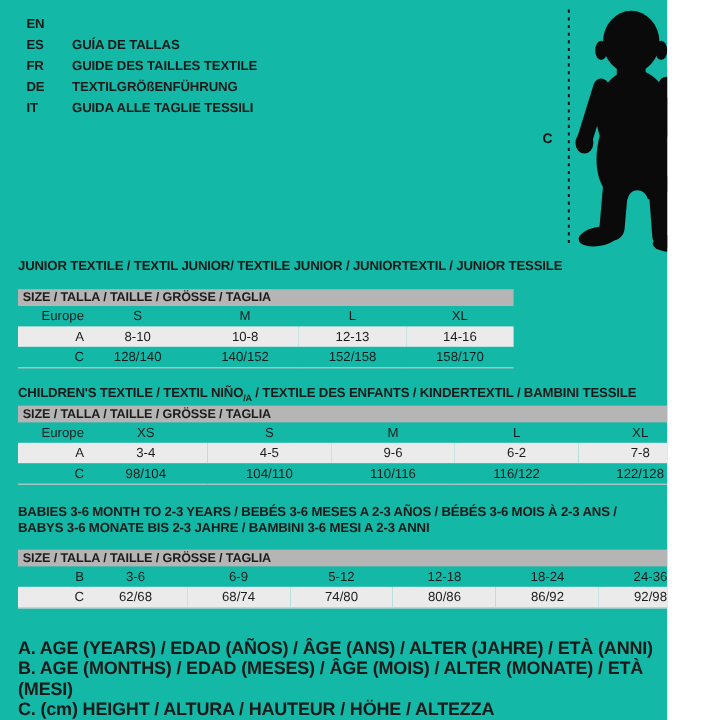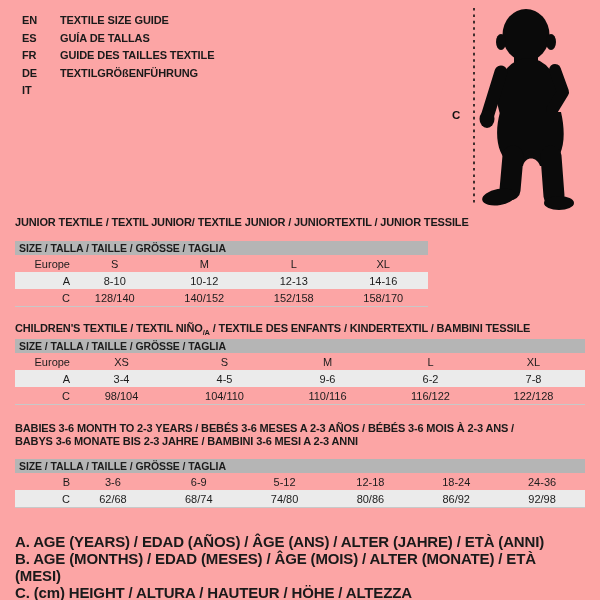--- a/index.html
+++ b/index.html
@@ -1,17 +1,17 @@
 <!DOCTYPE html>
 <html><head>
 <meta charset="utf-8">
 <style>
   html,body{margin:0;padding:0;background:#fff;}
   .page{
-    position:relative;width:600px;height:600px;background:#fca5a5;overflow:hidden;
+    position:relative;width:556px;height:600px;background:#14b8a6;overflow:hidden;
     font-family:"Liberation Sans","DejaVu Sans",sans-serif;color:#1a1a1a;
   }
   
   .lang-block{position:absolute;top:12px;left:22px;}
   .lang-row{display:flex;font-weight:700;font-size:11px;line-height:17.5px;letter-spacing:-0.1px;}
   .lang-code{width:38px;flex:0 0 38px;}
   
   .figure{position:absolute;top:0;left:440px;width:160px;height:212px;}
   
   .content{position:absolute;top:216px;left:15px;width:570px;}
@@ -36,36 +36,36 @@
   .legend-line{font-size:15px;font-weight:700;line-height:17px;letter-spacing:-0.15px;}
 </style>
 </head>
 <body>
 
 <div class="page">
 
   <div class="lang-block">
     <div class="lang-row">
       <span class="lang-code">EN</span>
-      <span class="lang-label">TEXTILE SIZE GUIDE</span>
     </div>
     <div class="lang-row">
       <span class="lang-code">ES</span>
       <span class="lang-label">GUÍA DE TALLAS</span>
     </div>
     <div class="lang-row">
       <span class="lang-code">FR</span>
       <span class="lang-label">GUIDE DES TAILLES TEXTILE</span>
     </div>
     <div class="lang-row">
       <span class="lang-code">DE</span>
       <span class="lang-label">TEXTILGRÖßENFÜHRUNG</span>
     </div>
     <div class="lang-row">
       <span class="lang-code">IT</span>
+      <span class="lang-label">GUIDA ALLE TAGLIE TESSILI</span>
     </div>
   </div>
 
   <div class="figure">
     <svg width="160" height="212" viewBox="0 0 160 212">
       <line x1="34" y1="8" x2="34" y2="206" stroke="#111111" stroke-width="1.6" stroke-dasharray="2.6 3.8"></line>
       <text x="12" y="119" font-size="11.5" font-weight="bold" fill="#111111">C</text>
       <g fill="#0a0a0a" stroke="none">
         <ellipse cx="86" cy="35" rx="23.5" ry="26"></ellipse>
         <ellipse cx="61" cy="42" rx="5" ry="8"></ellipse>
@@ -102,21 +102,21 @@
       <tr>
         <td class="lbl">Europe</td>
         <td class="val">S</td>
         <td class="val">M</td>
         <td class="val">L</td>
         <td class="val">XL</td>
       </tr>
       <tr class="shaded">
         <td class="lbl">A</td>
         <td class="val">8-10</td>
-        <td class="val">10-12</td>
+        <td class="val">10-8</td>
         <td class="val">12-13</td>
         <td class="val">14-16</td>
       </tr>
       <tr class="last">
         <td class="lbl">C</td>
         <td class="val">128/140</td>
         <td class="val">140/152</td>
         <td class="val">152/158</td>
         <td class="val">158/170</td>
       </tr>

